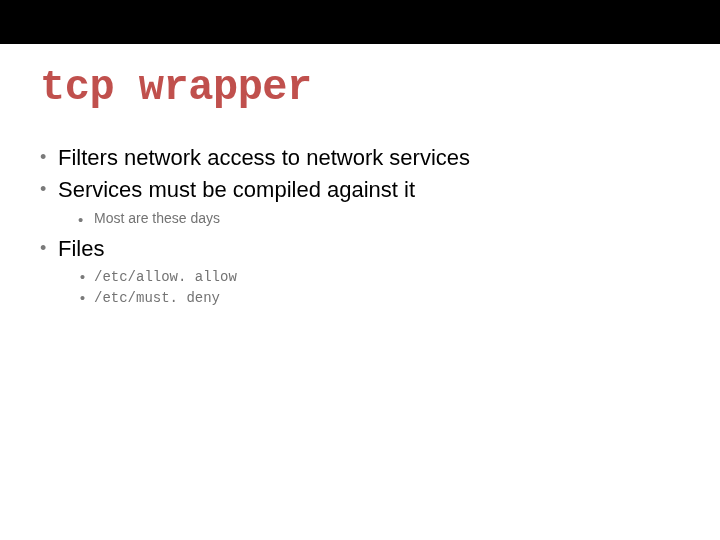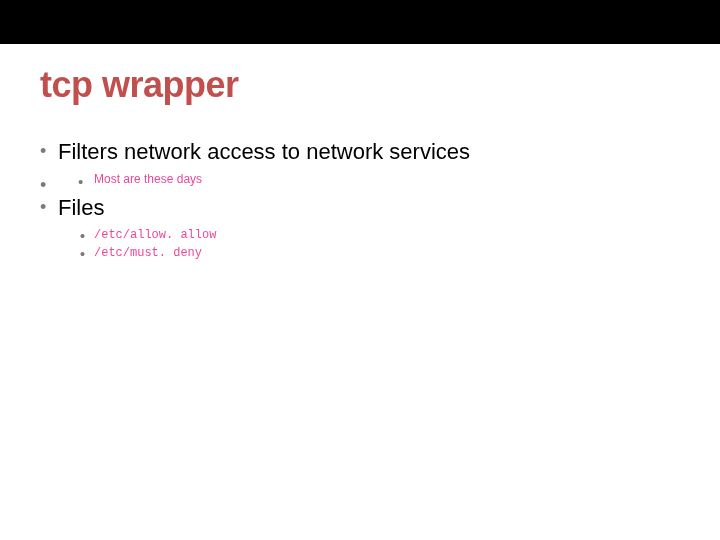--- a/index.html
+++ b/index.html
@@ -16,25 +16,26 @@
     }
     .top-bar {
       width: 100%;
       height: 44px;
       background: #000000;
     }
     .content {
       padding: 20px 40px 0 40px;
     }
     .title {
-      font-size: 36px;
+      font-size: 42px;
       font-weight: bold;
       color: #c0504d;
       margin-bottom: 30px;
       letter-spacing: -0.5px;
+      font-family: Liberation Mono, monospace;
     }
     .bullet-list {
       list-style: none;
     }
     .bullet-item {
       color: #000000;
       font-size: 22px;
       line-height: 1.45;
       padding-left: 18px;
       position: relative;
@@ -46,22 +47,22 @@
       color: #7a7a7a;
       font-size: 18px;
       top: 2px;
     }
     .sub-list {
       list-style: none;
       margin-top: 2px;
       margin-bottom: 4px;
     }
     .sub-item {
-      color: #ec4899;
-      font-size: 12px;
+      color: #737373;
+      font-size: 14px;
       line-height: 1.5;
       padding-left: 36px;
       position: relative;
     }
     .sub-item::before {
       content: "•";
       position: absolute;
       left: 20px;
       color: #7a7a7a;
       font-size: 15px;
@@ -75,20 +76,21 @@
 <body>
 
 <div class="top-bar"></div>
 
 <div class="content">
   <h1 class="title">tcp wrapper</h1>
 
   <ul class="bullet-list">
     <li class="bullet-item">Filters network access to network services</li>
     <li class="bullet-item">
+      <span>Services must be compiled against it</span>
       <ul class="sub-list">
         <li class="sub-item">Most are these days</li>
       </ul>
     </li>
     <li class="bullet-item">
       <span>Files</span>
       <ul class="sub-list">
         <li class="sub-item mono">/etc/allow. allow</li>
         <li class="sub-item mono">/etc/must. deny</li>
       </ul>

